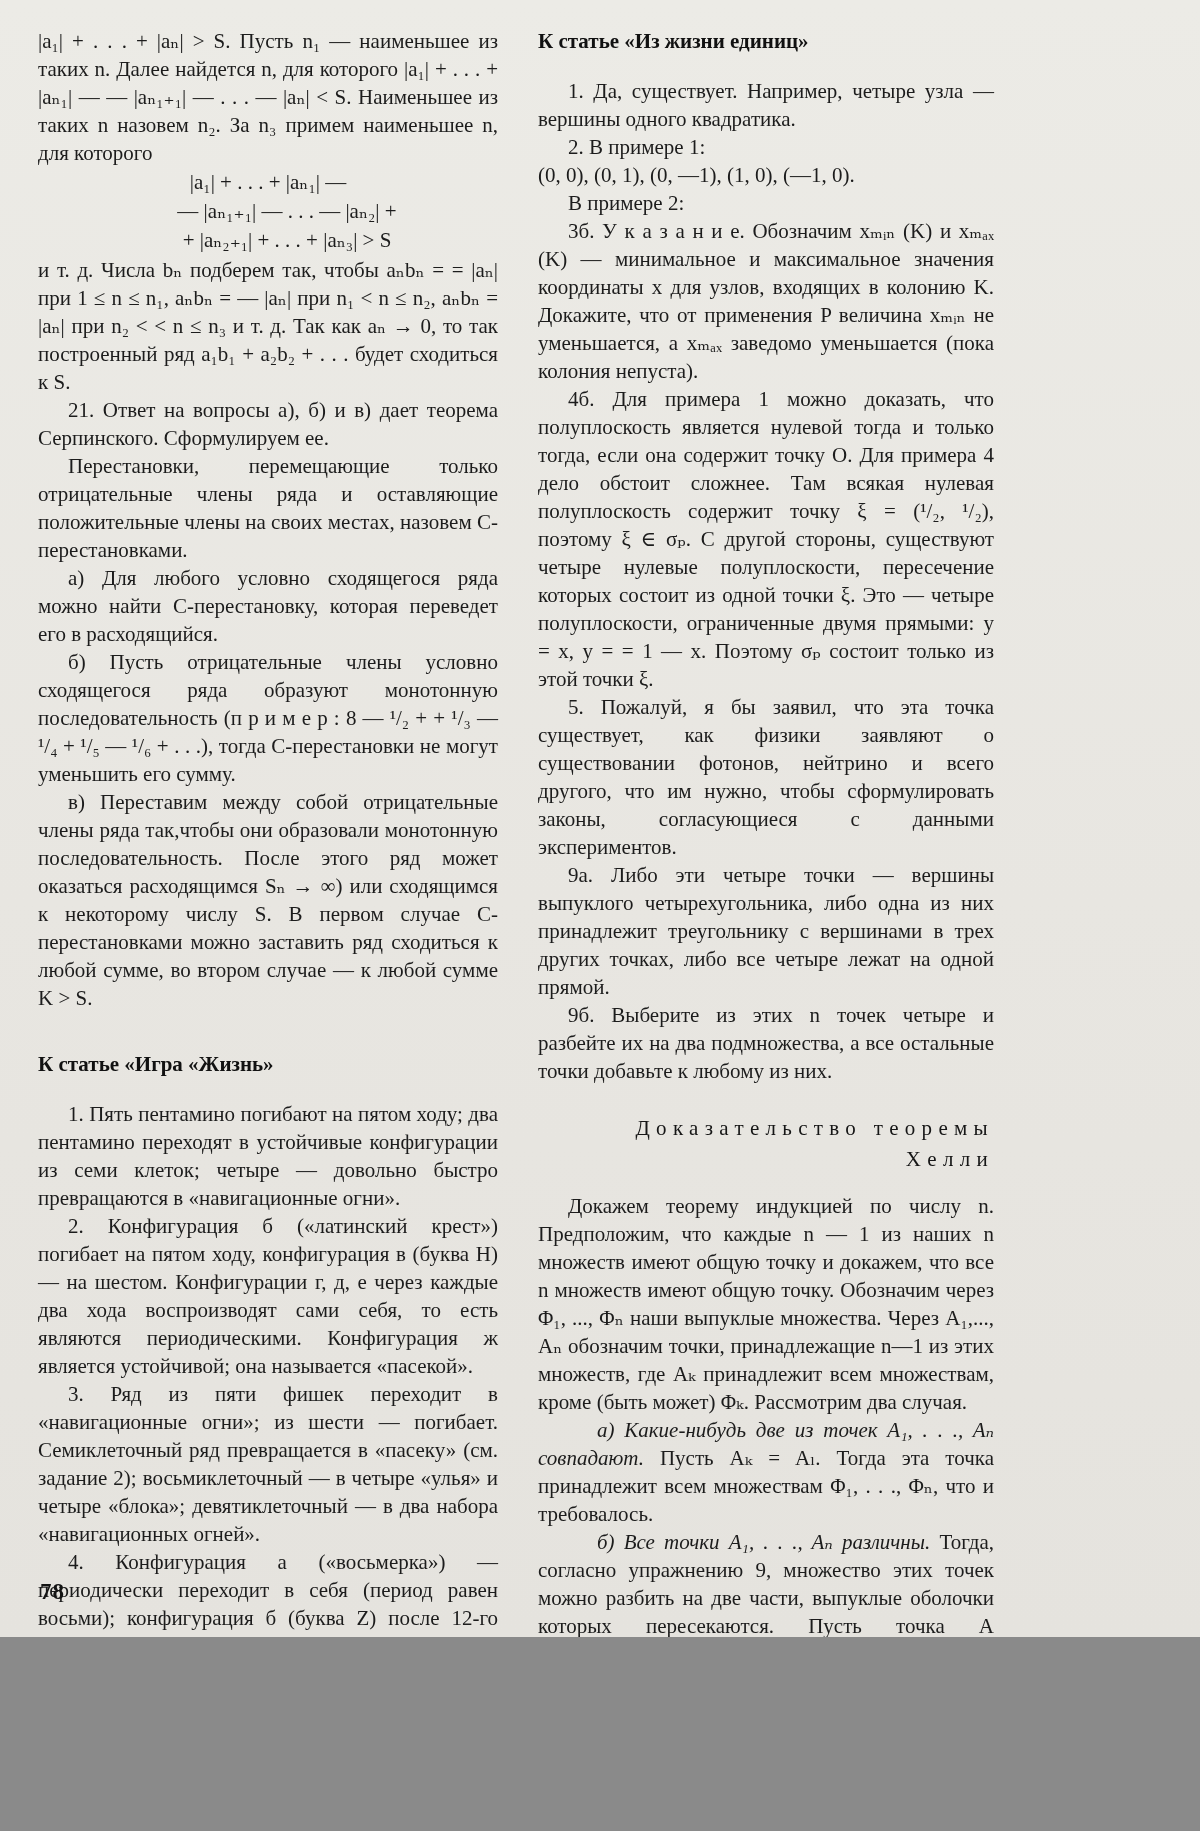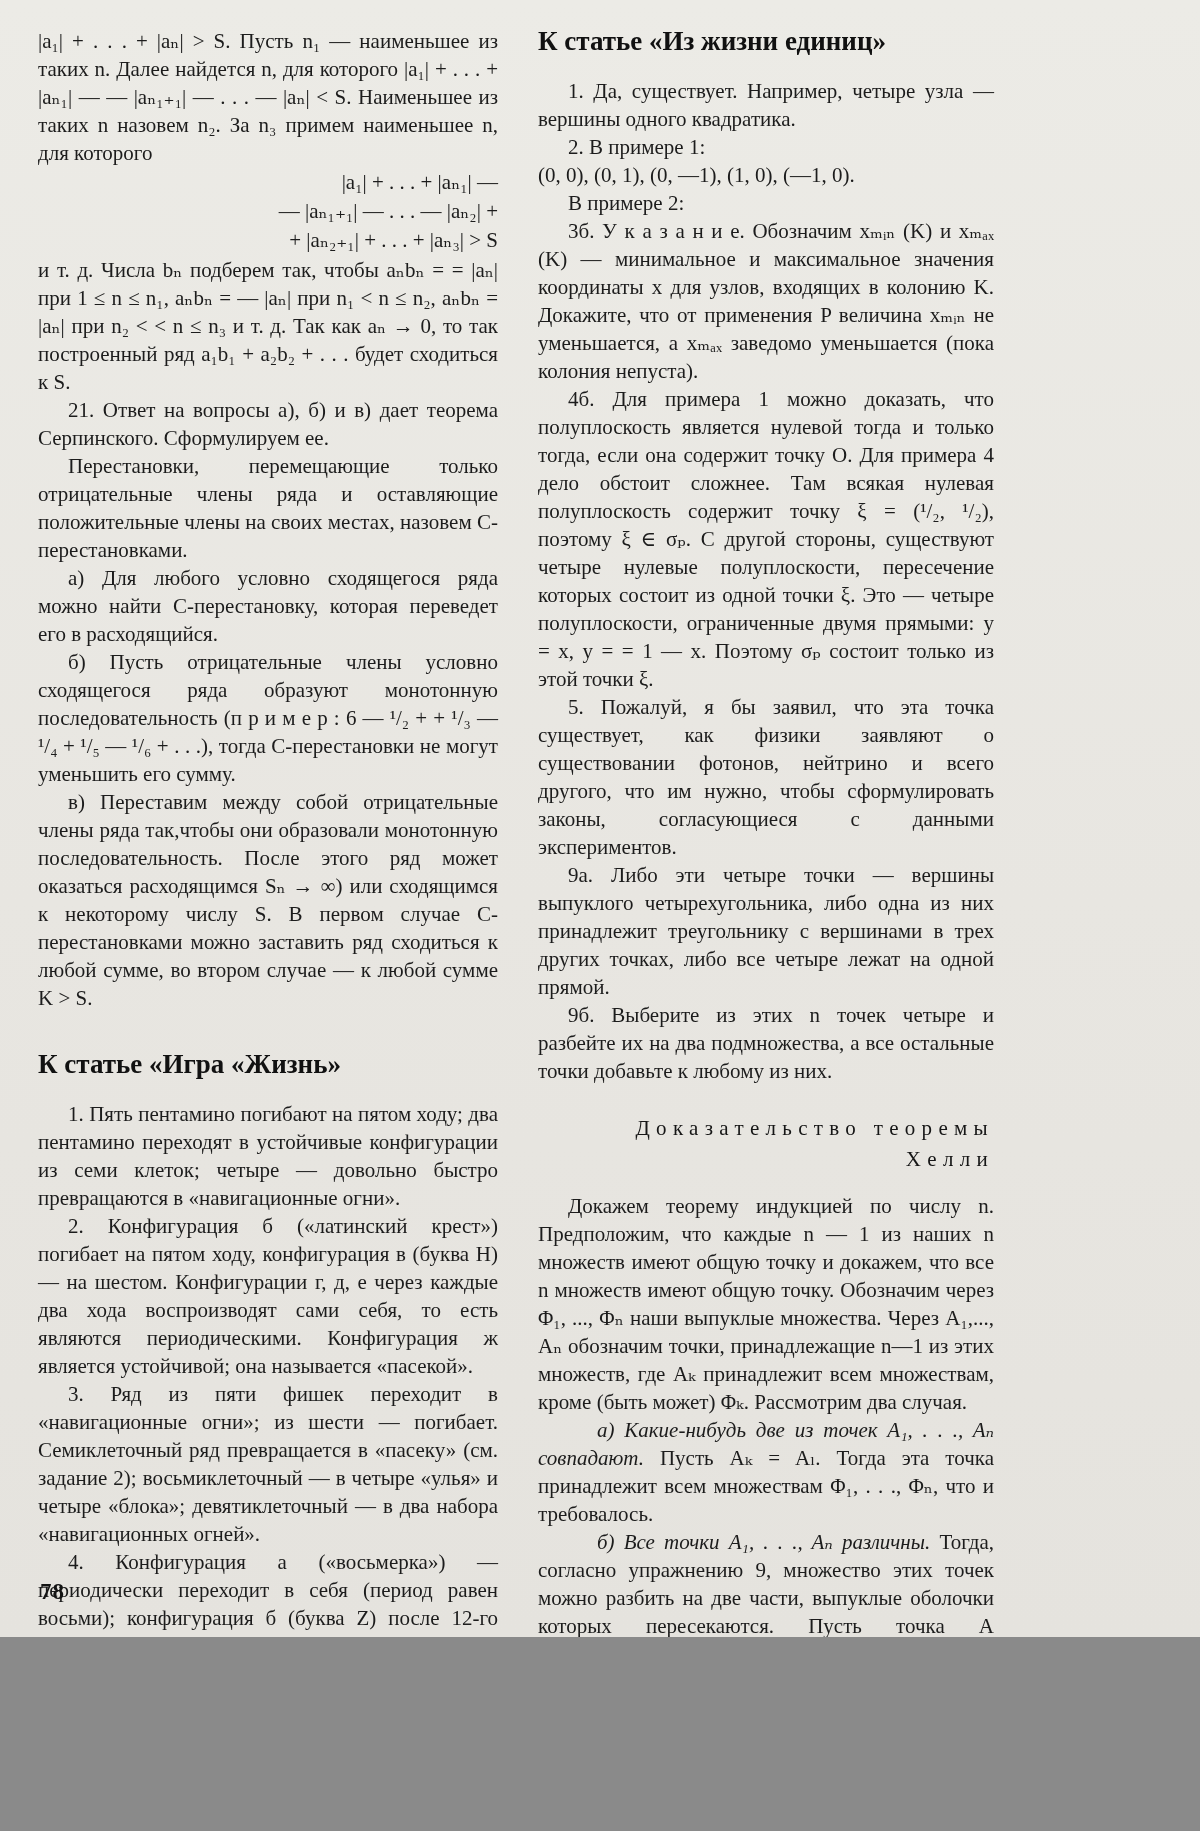--- a/index.html
+++ b/index.html
@@ -32,27 +32,27 @@
     text-align: justify;
     color: #1c1c1c;
   }
   .indent   { text-indent: 30px; }
   .noindent { text-indent: 0; }
 
   .display { margin: 1px 0 1px 0; }
   .dline {
     font-size: 21px;
     line-height: 29px;
-    text-align: right;
+    text-align: center;
     white-space: nowrap;
   }
   .dline.shift { padding-left: 38px; }
 
   h2.section {
-    font-size: 27px;
+    font-size: 21px;
     line-height: 28px;
     font-weight: bold;
     color: #111;
     margin: 38px 0 22px 0;
     text-align: left;
   }
   h2.section.first { margin-top: 0; }
 
   h3.proof-heading {
     font-size: 21px;
@@ -88,21 +88,21 @@
       <div class="display">
         <div class="dline">|a₁| + . . . + |aₙ₁| —</div>
         <div class="dline shift">— |aₙ₁₊₁| — . . . — |aₙ₂| +</div>
         <div class="dline shift">+ |aₙ₂₊₁| + . . . + |aₙ₃| &gt; S</div>
       </div>
       <p class="noindent">и т. д. Числа bₙ подберем так, чтобы aₙbₙ = = |aₙ| при 1 ≤ n ≤ n₁, aₙbₙ = — |aₙ| при n₁ &lt; n ≤ n₂, aₙbₙ = |aₙ| при n₂ &lt; &lt; n ≤ n₃ и т. д. Так как aₙ → 0, то так построенный ряд a₁b₁ + a₂b₂ + . . . будет сходиться к S.</p>
 
       <p class="indent">21. Ответ на вопросы а), б) и в) дает теорема Серпинского. Сформулируем ее.</p>
       <p class="indent">Перестановки, перемещающие только отрицательные члены ряда и оставляющие положительные члены на своих местах, назовем C-перестановками.</p>
       <p class="indent">а) Для любого условно сходящегося ряда можно найти C-перестановку, которая переведет его в расходящийся.</p>
-      <p class="indent">б) Пусть отрицательные члены условно сходящегося ряда образуют монотонную последовательность (п р и м е р : 6 — ¹/₂ + + ¹/₃ — ¹/₄ + ¹/₅ — ¹/₆ + . . .), тогда C-перестановки не могут уменьшить его сумму.</p>
+      <p class="indent">б) Пусть отрицательные члены условно сходящегося ряда образуют монотонную последовательность (п р и м е р : 8 — ¹/₂ + + ¹/₃ — ¹/₄ + ¹/₅ — ¹/₆ + . . .), тогда C-перестановки не могут уменьшить его сумму.</p>
       <p class="indent">в) Переставим между собой отрицательные члены ряда так,чтобы они образовали монотонную последовательность. После этого ряд может оказаться расходящимся Sₙ → ∞) или сходящимся к некоторому числу S. В первом случае C-перестановками можно заставить ряд сходиться к любой сумме, во втором случае — к любой сумме K &gt; S.</p>
 
       <h2 class="section">К статье «Игра «Жизнь»</h2>
 
       <p class="indent">1. Пять пентамино погибают на пятом ходу; два пентамино переходят в устойчивые конфигурации из семи клеток; четыре — довольно быстро превращаются в «навигационные огни».</p>
       <p class="indent">2. Конфигурация б («латинский крест») погибает на пятом ходу, конфигурация в (буква Н) — на шестом. Конфигурации г, д, е через каждые два хода воспроизводят сами себя, то есть являются периодическими. Конфигурация ж является устойчивой; она называется «пасекой».</p>
       <p class="indent">3. Ряд из пяти фишек переходит в «навигационные огни»; из шести — погибает. Семиклеточный ряд превращается в «пасеку» (см. задание 2); восьмиклеточный — в четыре «улья» и четыре «блока»; девятиклеточный — в два набора «навигационных огней».</p>
       <p class="indent">4. Конфигурация а («восьмерка») — периодически переходит в себя (период равен восьми); конфигурация б (буква Z) после 12-го хода превращается в два «разлетающихся» «планера»; конфигурация в (сталкивающиеся «планеры») погибает после четвертого хода.</p>
     </div>
 

